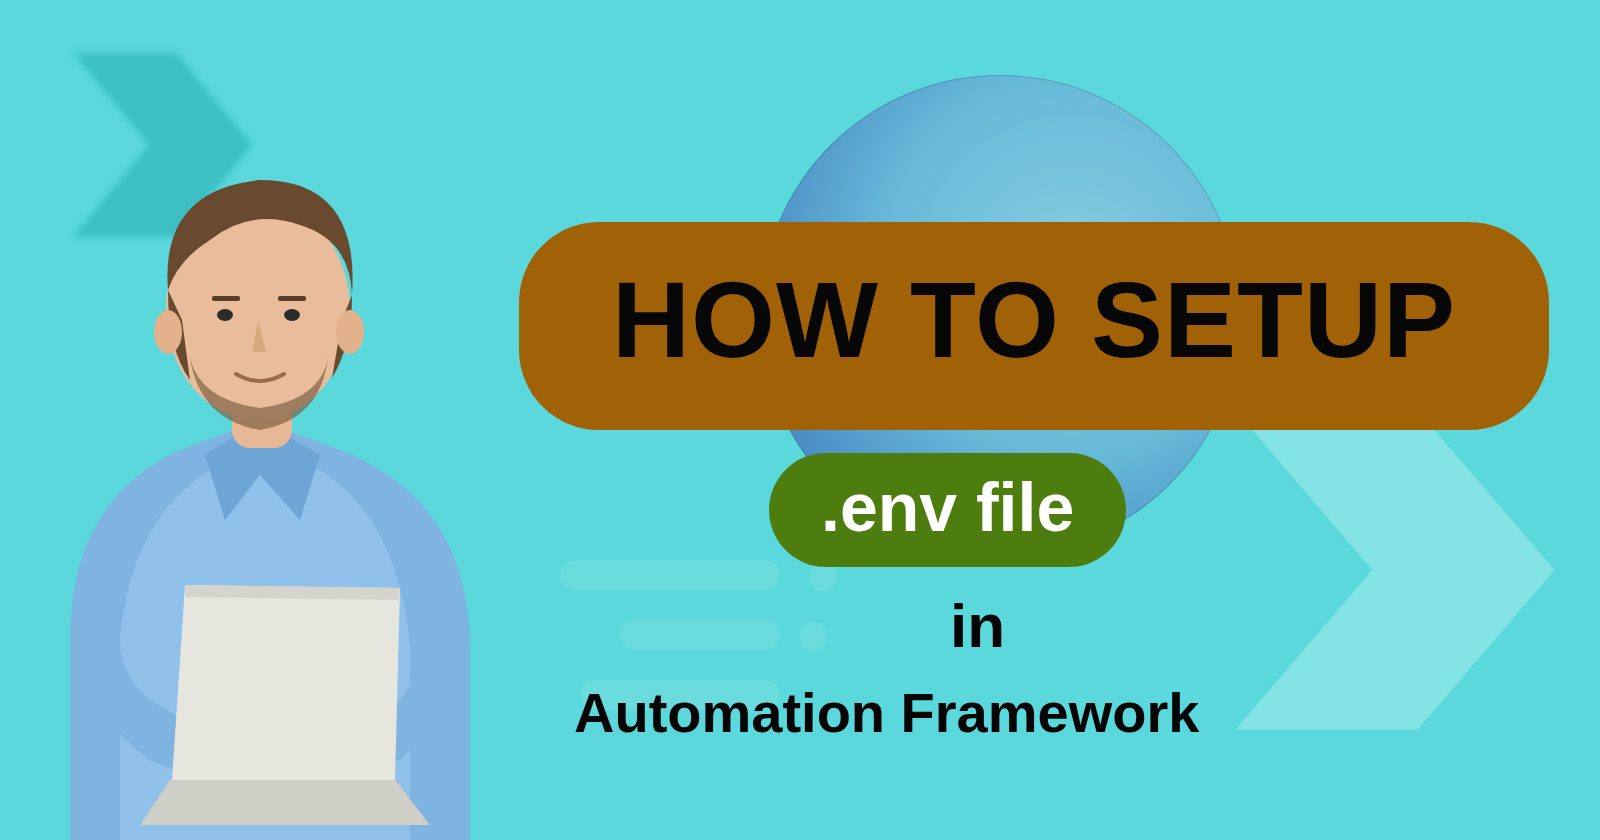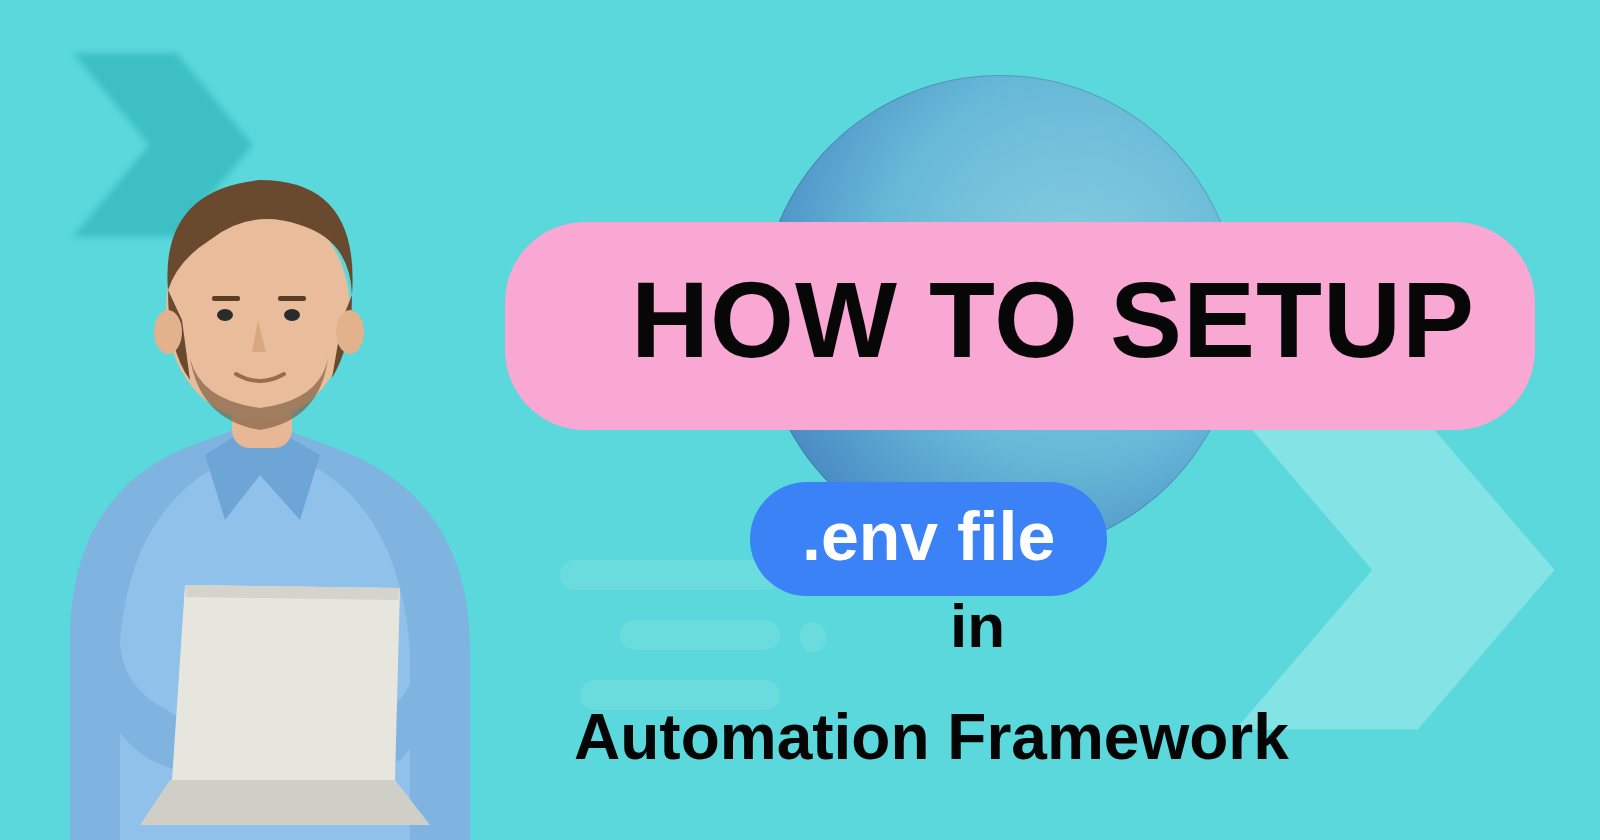--- a/index.html
+++ b/index.html
@@ -64,69 +64,68 @@
     position: absolute;
     left: 0; bottom: 0;
     width: 530px; height: 720px;
     z-index: 5;
   }
   .person svg { width:100%; height:100%; display:block; }
 
   
   .title-pill {
     position: absolute;
-    left: 505px; top: 222px;
+    left: 519px; top: 222px;
     width: 1030px;
-    background: #f9a8d4;
+    background: #a16207;
     border-radius: 80px;
     padding: 44px 60px 56px 60px;
-    text-align: right;
+    text-align: center;
     z-index: 6;
   }
   .title-pill .txt {
     font-weight: 900;
     font-size: 108px;
     letter-spacing: 1px;
     color: #070707;
     line-height: 1;
   }
 
   
   .env-pill {
     position: absolute;
-    left: 750px; top: 453px;
-    background: #3b82f6;
+    left: 769px; top: 453px;
+    background: #4d7c0f;
     color: #ffffff;
     border-radius: 60px;
     padding: 20px 52px 26px 52px;
     z-index: 6;
-    margin-top: 29px;
   }
   .env-pill .txt {
     font-weight: 800;
     font-size: 68px;
     line-height: 1;
   }
 
   
   .word-in {
     position: absolute;
     left: 950px; top: 590px;
     font-weight: 700;
     font-size: 62px;
     color: #050505;
     z-index: 6;
   }
 
   
   .framework {
     position: absolute;
-    left: 574px; top: 700px;
+    left: 574px; top: 680px;
     font-weight: 900;
-    font-size: 64px;
+    font-size: 56px;
     color: #050505;
     z-index: 6;
     white-space: nowrap;
   }
 </style>
 </head>
 <body>
 
 <div class="bg-circle"></div>
 

